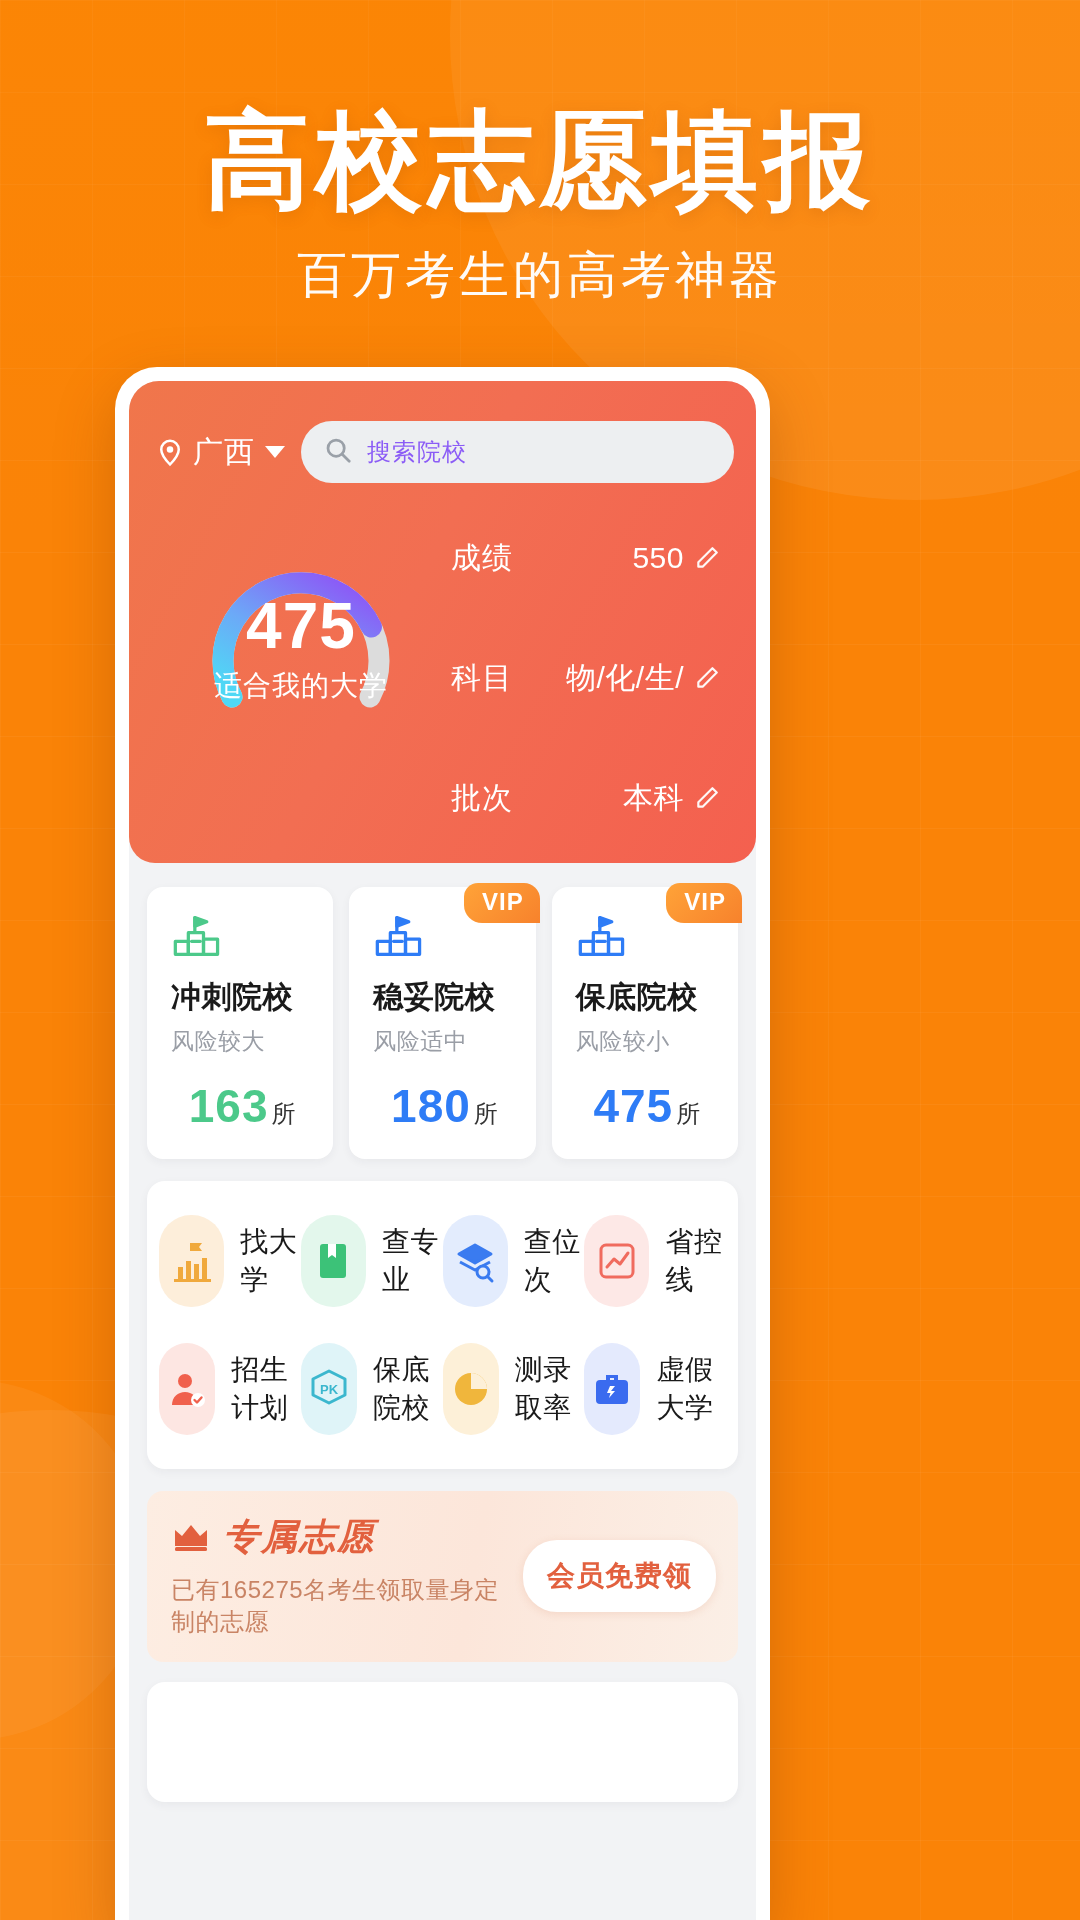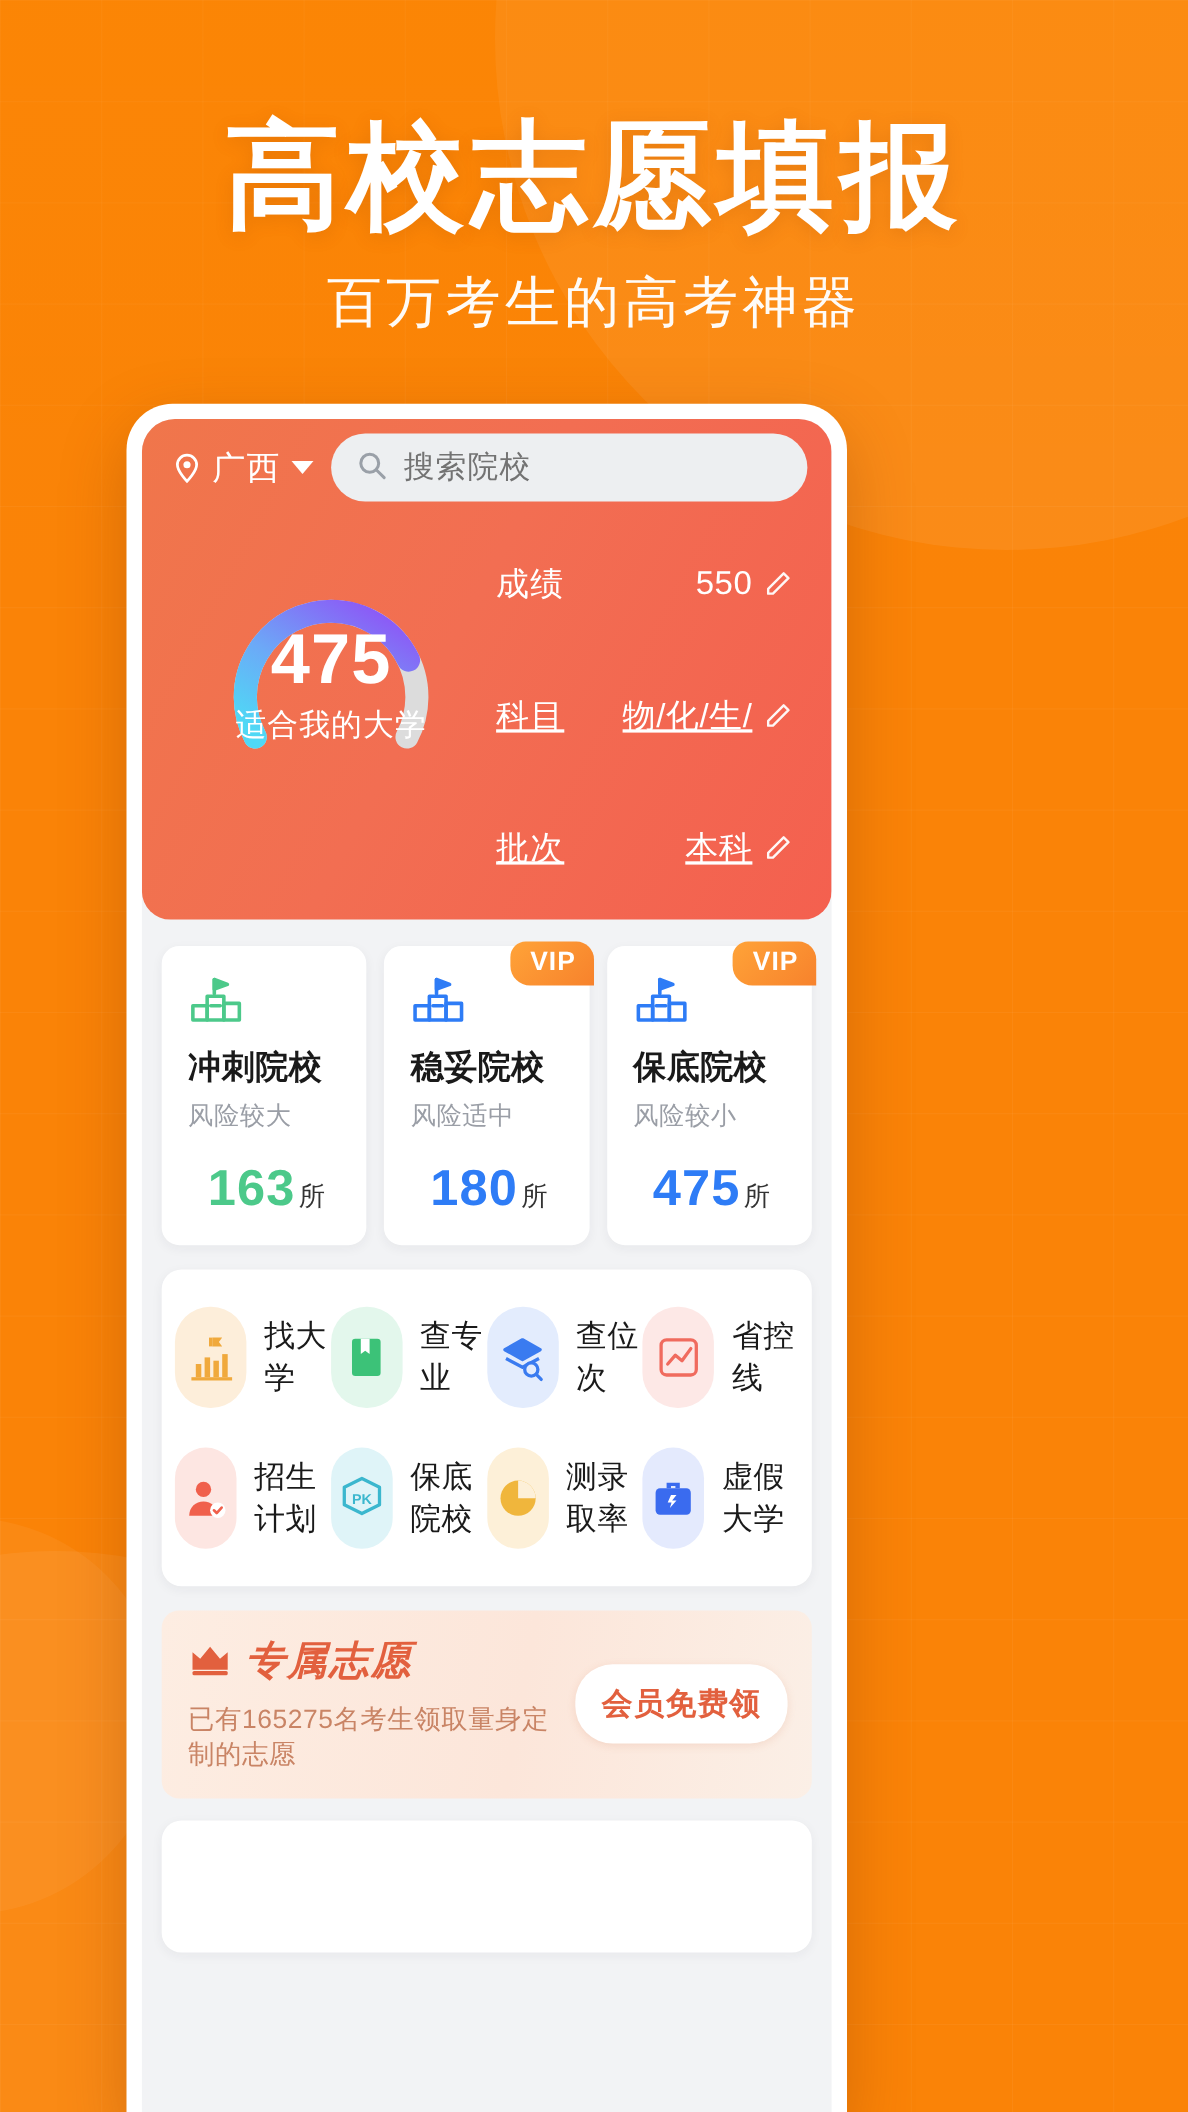--- a/index.html
+++ b/index.html
@@ -59,55 +59,55 @@
   }
   .screen{
     width:100%;height:100%;background:#F2F3F5;
     border-radius:30px 30px 0 0;overflow:hidden;position:relative;
   }
 
   
   .head{
     background:linear-gradient(118deg,#F0764B 0%,#F26E52 45%,#F4604F 100%);
     border-radius:0 0 26px 26px;
-    padding:13px 22px 26px 22px;
+    padding:40px 22px 26px 22px;
   }
   .head-top{display:flex;align-items:center;gap:16px;}
   .loc{display:flex;align-items:center;gap:8px;flex:0 0 auto;padding-left:4px;}
   .loc-pin{width:30px;height:30px;display:block;}
   .loc-name{font-size:30px;color:#fff;font-weight:500;letter-spacing:1px;}
   .caret{
     width:0;height:0;border-left:10px solid transparent;border-right:10px solid transparent;
     border-top:12px solid #fff;margin-left:2px;
   }
   .search{
     flex:1;height:62px;background:#EDEFF1;border-radius:31px;
     display:flex;align-items:center;gap:14px;padding:0 22px;
   }
-  .search-ph{font-size:28px;color:#737373;letter-spacing:1px;}
+  .search-ph{font-size:24px;color:#8b5cf6;letter-spacing:1px;}
 
   
   .head-body{display:flex;align-items:flex-start;margin-top:26px;}
   .gauge-col{width:300px;position:relative;display:flex;flex-direction:column;align-items:center;}
   .gauge{position:relative;width:248px;height:210px;}
   .gauge svg{display:block;}
   .gauge-num{
     position:absolute;left:0;right:0;top:80px;text-align:center;
     font-size:64px;font-weight:700;color:#fff;letter-spacing:1px;
   }
   .gauge-label{
     position:absolute;left:0;right:0;top:158px;text-align:center;
     font-size:28px;color:#fff;letter-spacing:1px;
   }
   .info-col{flex:1;padding:10px 14px 0 0;}
   .info-row{
     display:flex;align-items:center;justify-content:space-between;
     color:#fff;height:78px;
   }
-  .info-row + .info-row{margin-top:42px;text-decoration:underline;}
+  .info-row + .info-row{margin-top:42px;}
   .info-key{font-size:30px;letter-spacing:1px;}
   .info-right{display:flex;align-items:center;gap:10px;}
   .info-val{font-size:30px;letter-spacing:.5px;}
   .pencil{width:26px;height:26px;display:block;opacity:.95;}
 
   
   .cards{display:flex;gap:16px;padding:24px 18px 0 18px;}
   .card{
     flex:1;background:#fff;border-radius:16px;padding:24px 20px 26px 24px;
     position:relative;box-shadow:0 3px 10px rgba(30,40,60,.05);

